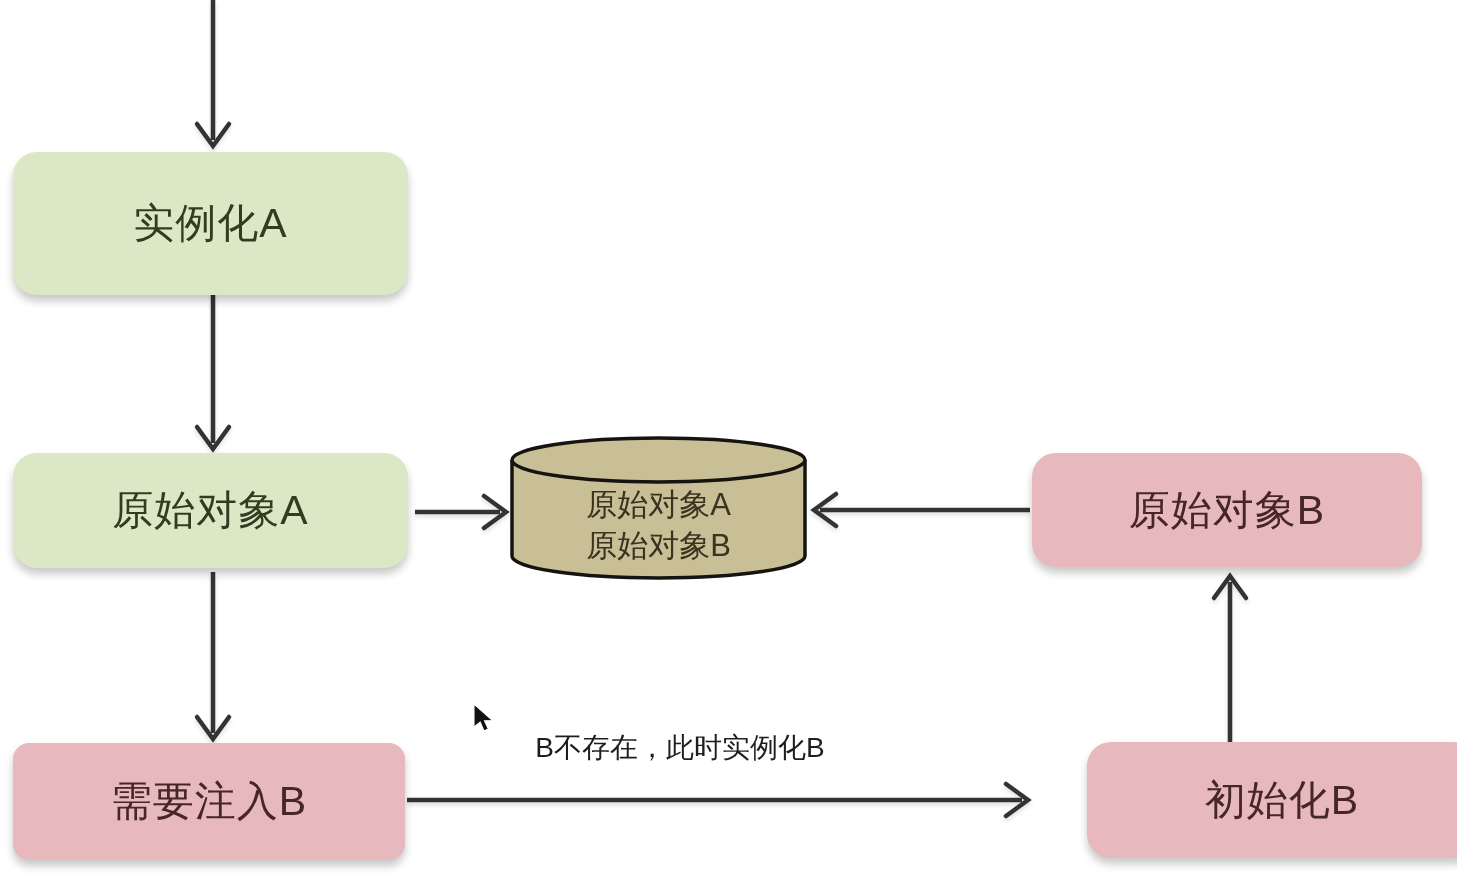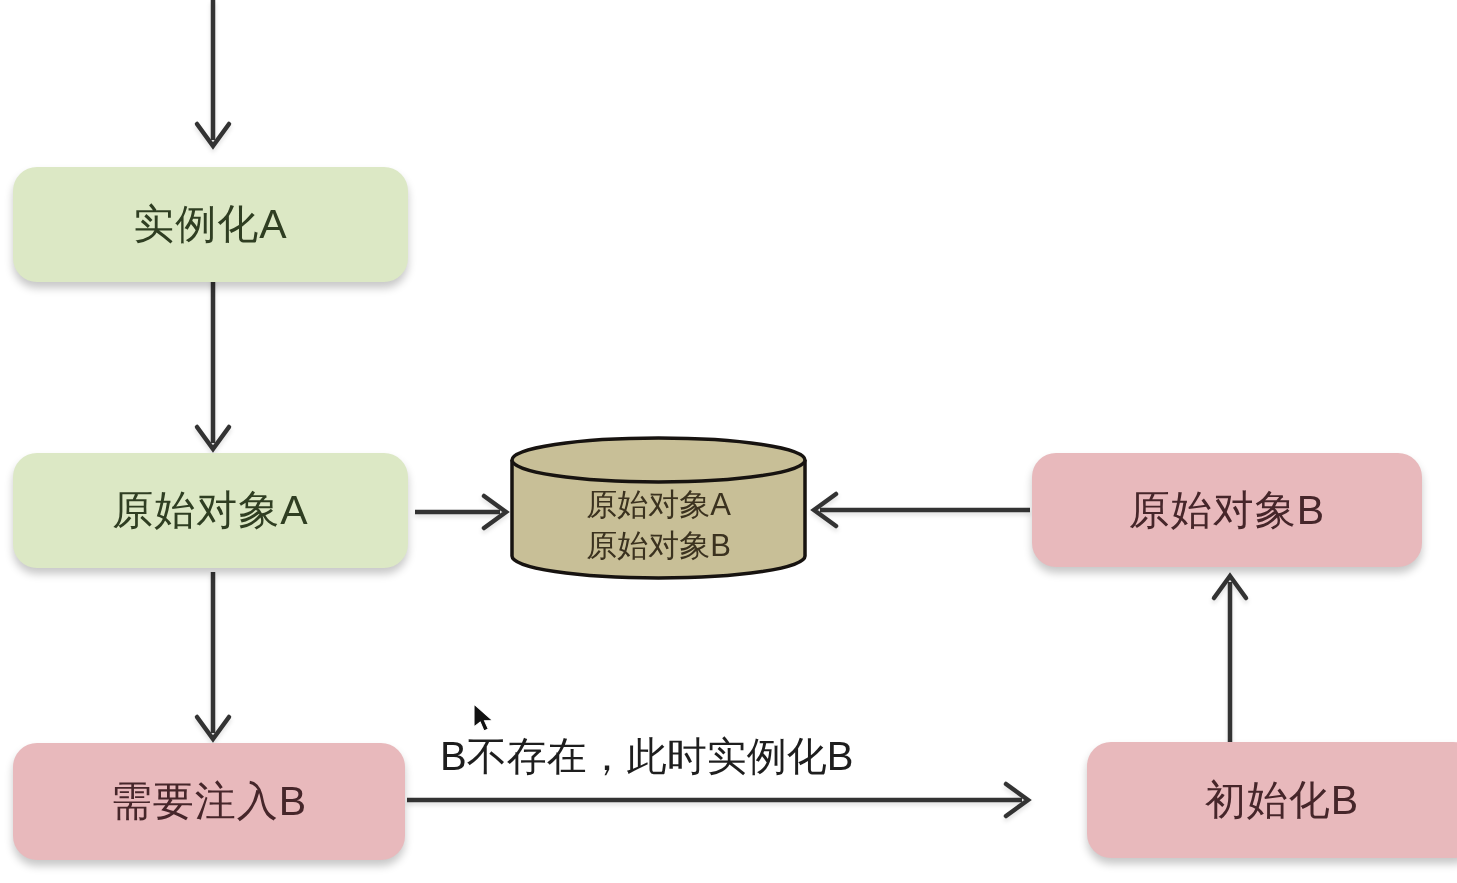--- a/index.html
+++ b/index.html
@@ -51,21 +51,22 @@
     text-align: center;
     font-size: 42px;
     font-weight: 500;
     color: var(--red_label, #c1272d);
     letter-spacing: 0px;
   }
   .edge-label {
     position: absolute;
     left: 440px; top: 729px;
     width: 480px;
-    font-size: 40px;
+    text-align: center;
+    font-size: 28px;
     font-weight: 500;
     color: var(--flow_label_text, #1e1e1e);
   }
 </style>
 </head>
 <body>
 
 <div class="canvas">
 
   <svg class="layer" viewBox="0 0 1457 883">
@@ -111,29 +112,29 @@
     <g>
       <path class="cyl-shape" d="M 512 460 L 512 556 A 146.5 22 0 0 0 805 556 L 805 460"></path>
       <ellipse class="cyl-shape" cx="658.5" cy="460" rx="146.5" ry="22"></ellipse>
     </g>
 
     <g transform="translate(474,704) scale(1.35)">
       <path d="M0,0 L0,17 L4.6,13.4 L7.4,20 L10.6,18.6 L7.8,12.4 L13.6,12.2 Z" fill="#111111" stroke="#ffffff" stroke-width="0.8"></path>
     </g>
   </svg>
 
-  <div class="node green" style="left:13px; top:167px; width:395px; height:115px;">
+  <div class="node green" style="left:13px; top:152px; width:395px; height:143px;">
     <span>实例化A</span>
   </div>
 
   <div class="node green" style="left:13px; top:453px; width:395px; height:115px;">
     <span>原始对象A</span>
   </div>
 
-  <div class="node pink" style="left:13px; top:743px; width:392px; height:117px;">
+  <div class="node pink" style="left:13px; top:743px; width:392px; height:117px;border-radius:16px;">
     <span>需要注入B</span>
   </div>
 
   <div class="node pink" style="left:1032px; top:453px; width:390px; height:114px;">
     <span>原始对象B</span>
   </div>
 
   <div class="node pink" style="left:1087px; top:742px; width:390px; height:116px;">
     <span>初始化B</span>
   </div>

